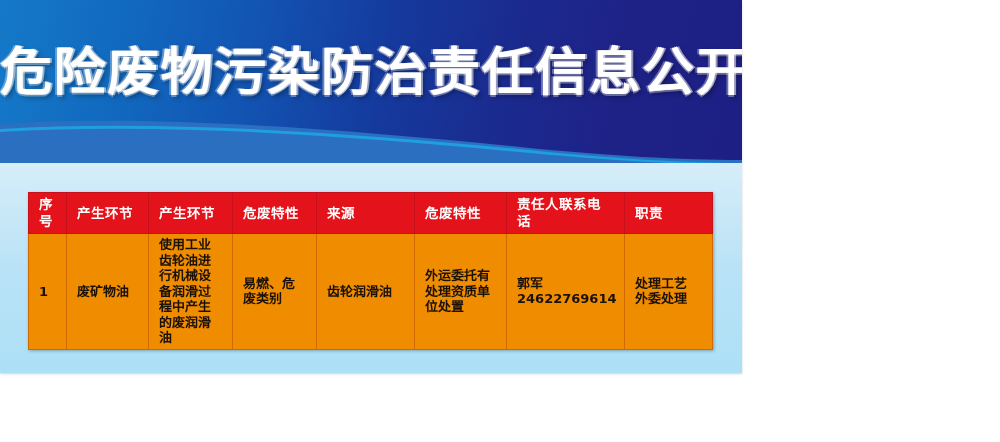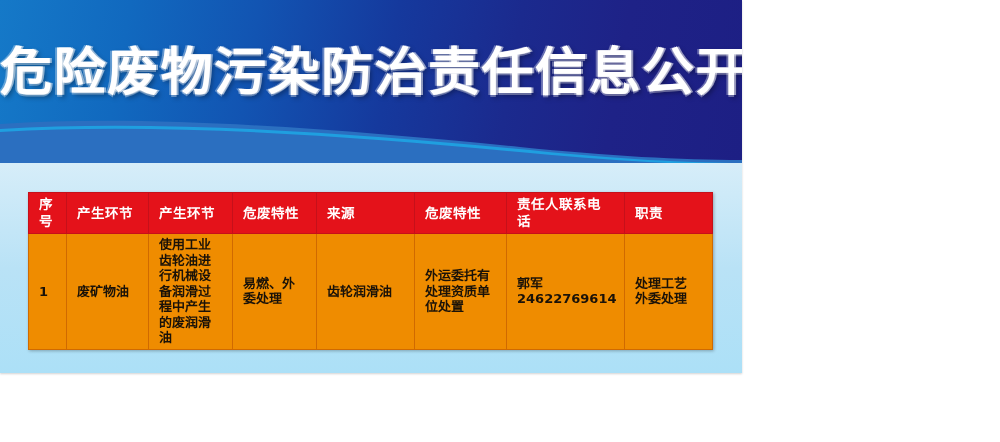--- a/index.html
+++ b/index.html
@@ -189,21 +189,21 @@
         <th>危废特性</th>
         <th>责任人联系电话</th>
         <th>职责</th>
       </tr>
     </thead>
     <tbody>
       <tr>
         <td class="num-cell">1</td>
         <td>废矿物油</td>
         <td class="narrow-wrap">使用工业齿轮油进行机械设备润滑过程中产生的废润滑油</td>
-        <td>易燃、外委处理</td>
+        <td>易燃、危废类别</td>
         <td>齿轮润滑油</td>
         <td class="narrow-wrap">外运委托有处理资质单位处置</td>
         <td>
           <span class="cell-line">郭军</span>
           <span class="cell-line">24622769614</span>
         </td>
         <td>
           <span class="cell-line">处理工艺</span>
           <span class="cell-line">外委处理</span>
         </td>

